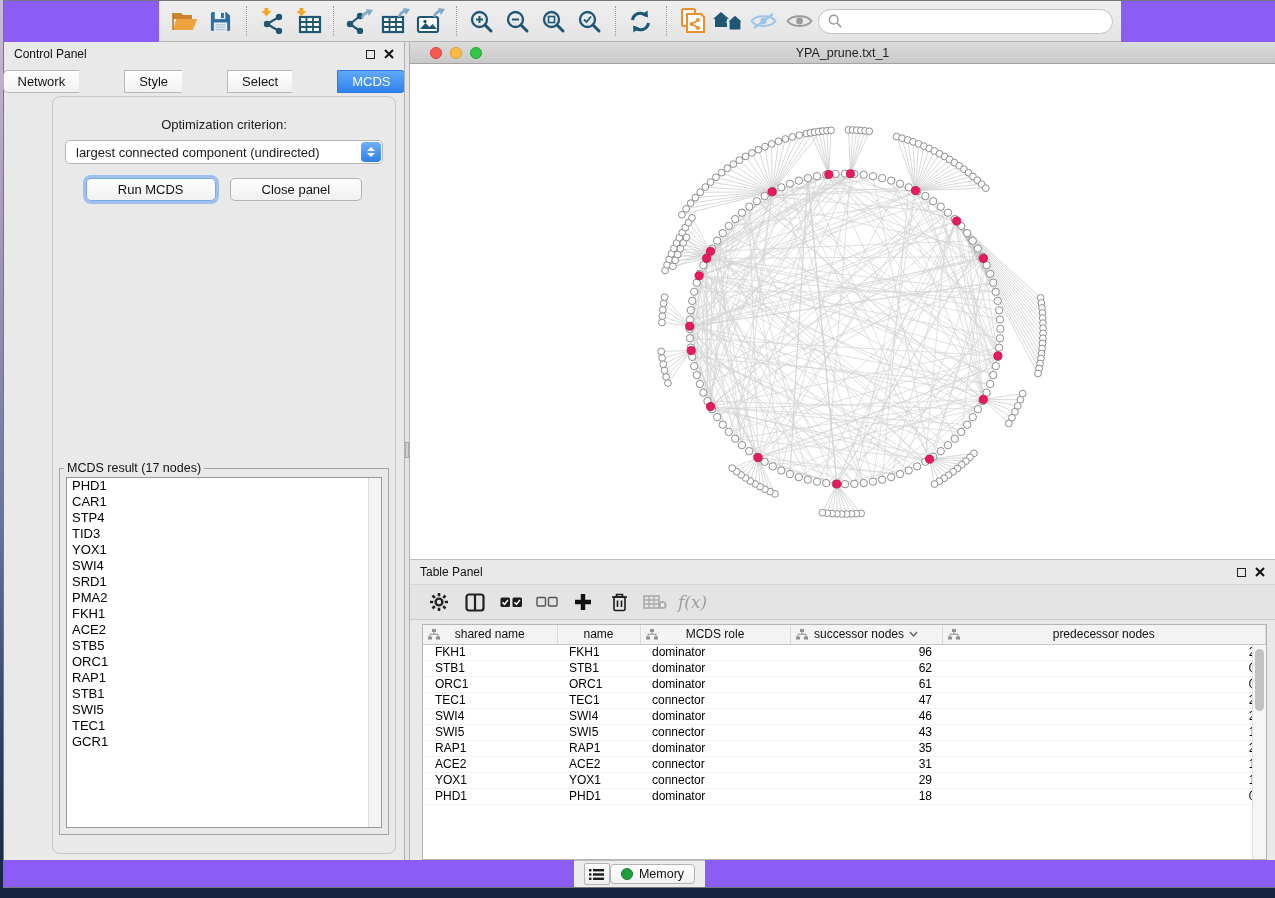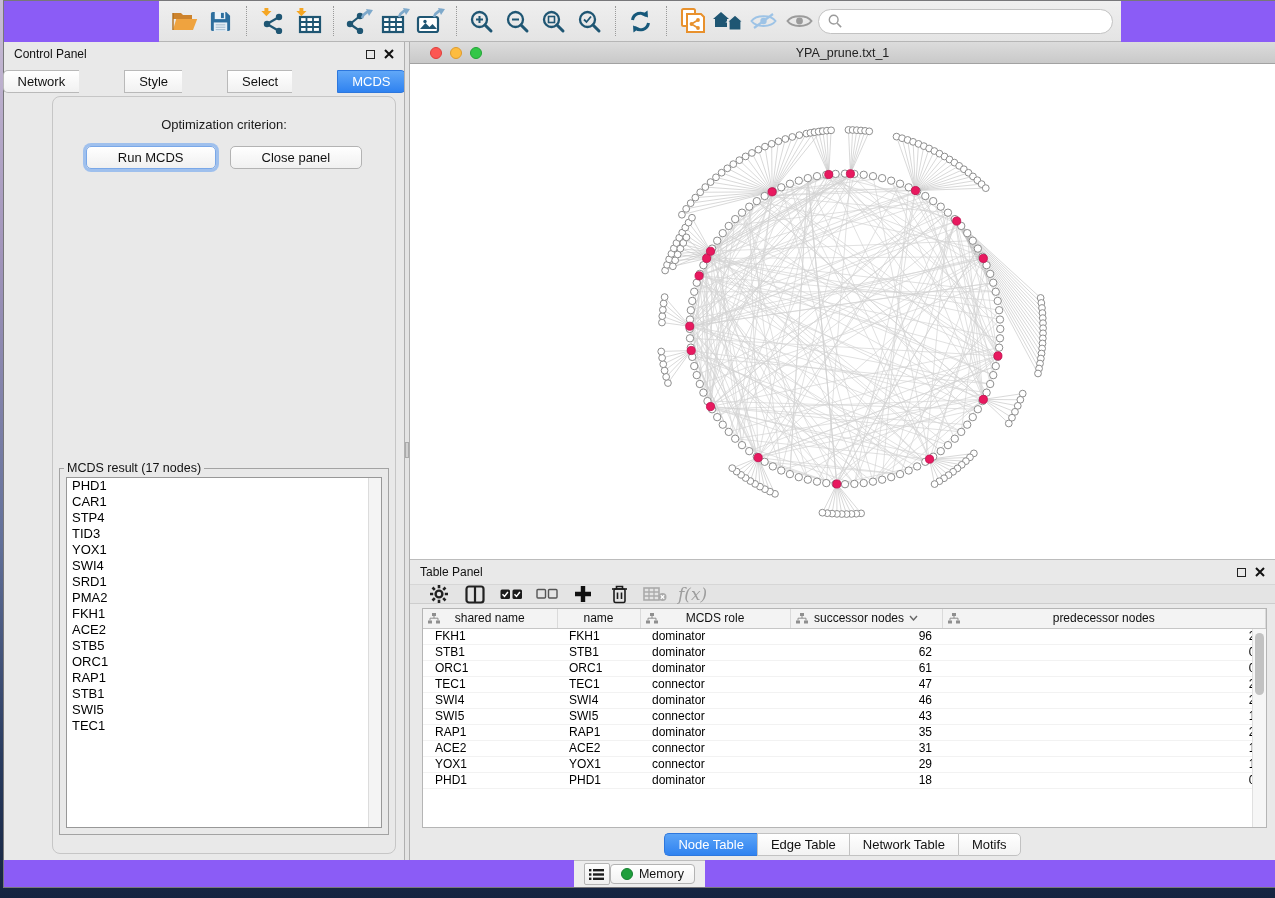--- a/index.html
+++ b/index.html
@@ -71,21 +71,21 @@
   .tl { width:12px; height:12px; border-radius:50%; margin-right:8px; }
   .tl.red { background:#fc5753; border:1px solid #df3e3a; }
   .tl.yellow { background:#fdbc40; border:1px solid #de9b2d; }
   .tl.green { background:#33c748; border:1px solid #22a336; }
   #net-title { position:absolute; left:0; right:0; text-align:center; font-size:12.5px; color:#222; }
   #net-canvas { flex:1; background:#ffffff; min-height:0; position:relative; }
   #net-canvas svg { position:absolute; inset:0; }
 
   
   #table-panel { height:301px; flex:0 0 auto; background:#e9e9e9; display:flex; flex-direction:column; border-top:1px solid #bcbcbc; }
-  #tp-toolbar { height:20px; display:flex; align-items:center; gap:6px; padding:0 14px; background:#e4e4e4;
+  #tp-toolbar { height:36px; display:flex; align-items:center; gap:6px; padding:0 14px; background:#e4e4e4;
                 border-top:1px solid #d6d6d6; border-bottom:1px solid #cdcdcd; flex:0 0 auto; }
   .tp-btn { width:30px; height:28px; display:flex; align-items:center; justify-content:center; border-radius:4px; }
   .fx-label { font-family:"DejaVu Serif", serif; font-style:italic; color:#9d9d9d; font-size:17px; margin-left:2px; }
 
   #table-wrap { flex:1; margin:4px 8px 0 12px; background:#fff; border:1px solid #b5b5b5; position:relative; overflow:hidden; }
   table { border-collapse:collapse; table-layout:fixed; width:100%; }
   th { background:#f3f3f3; border-right:1px solid #dadada; border-bottom:1px solid #c6c6c6; height:19px;
        font-weight:normal; font-size:12px; color:#111; position:relative; }
   th .hdr-inner { display:flex; align-items:center; justify-content:center; gap:5px; }
   th .tree-ic { position:absolute; left:5px; top:4px; }
@@ -273,20 +273,29 @@
         </span>
       </div>
       <div id="cp-tabs">
         <div class="cp-tab">Network</div>
         <div class="cp-tab">Style</div>
         <div class="cp-tab">Select</div>
         <div class="cp-tab active">MCDS</div>
       </div>
       <div id="cp-content">
         <div id="opt-label">Optimization criterion:</div>
+        <div id="criterion-row">
+          <div id="criterion-select">
+            <span>largest connected component (undirected)</span>
+            <span class="stepper">
+                <span class="chev up"></span>
+                <span class="chev down"></span>
+              </span>
+          </div>
+        </div>
         <div id="cp-buttons">
           <button class="mac-btn focused">Run MCDS</button>
           <button class="mac-btn">Close panel</button>
         </div>
         <fieldset id="mcds-fieldset">
           <legend>MCDS result (17 nodes)</legend>
           <div id="mcds-list">
             <div class="mcds-item">PHD1</div>
               <div class="mcds-item">CAR1</div>
               <div class="mcds-item">STP4</div>
@@ -296,20 +305,21 @@
               <div class="mcds-item">SRD1</div>
               <div class="mcds-item">PMA2</div>
               <div class="mcds-item">FKH1</div>
               <div class="mcds-item">ACE2</div>
               <div class="mcds-item">STB5</div>
               <div class="mcds-item">ORC1</div>
               <div class="mcds-item">RAP1</div>
               <div class="mcds-item">STB1</div>
               <div class="mcds-item">SWI5</div>
               <div class="mcds-item">TEC1</div>
+              <div class="mcds-item">GCR1</div>
               <div id="mcds-scroll"></div>
           </div>
         </fieldset>
       </div>
     </div>
 
     <div id="v-splitter">
         <div class="grip"></div>
       </div>
 
@@ -1192,26 +1202,20 @@
                   <td class="num">18</td>
                   <td class="num">0</td>
                 </tr>
               </tbody>
           </table>
           <div id="tbl-scroll">
               <div id="tbl-thumb"></div>
             </div>
         </div>
 
-        <div id="tp-tabs-row">
-          <div class="seg-tab active">Node Table</div>
-          <div class="seg-tab">Edge Table</div>
-          <div class="seg-tab">Network Table</div>
-          <div class="seg-tab">Motifs</div>
-        </div>
       </div>
     </div>
   </div>
 
   <div id="status-bar">
     <div id="tasks-btn">
       <svg width="15" height="13" viewBox="0 0 15 13">
           <g fill="#1c1c1c">
             <rect x="0" y="1" width="2.4" height="2.4"></rect>
             <rect x="4" y="1" width="11" height="2.4"></rect>

